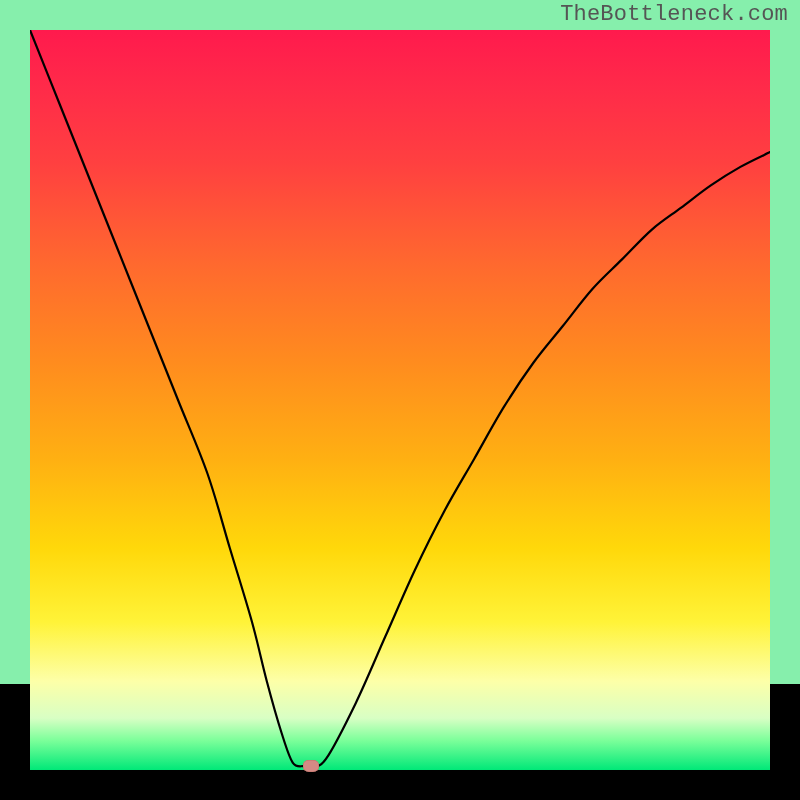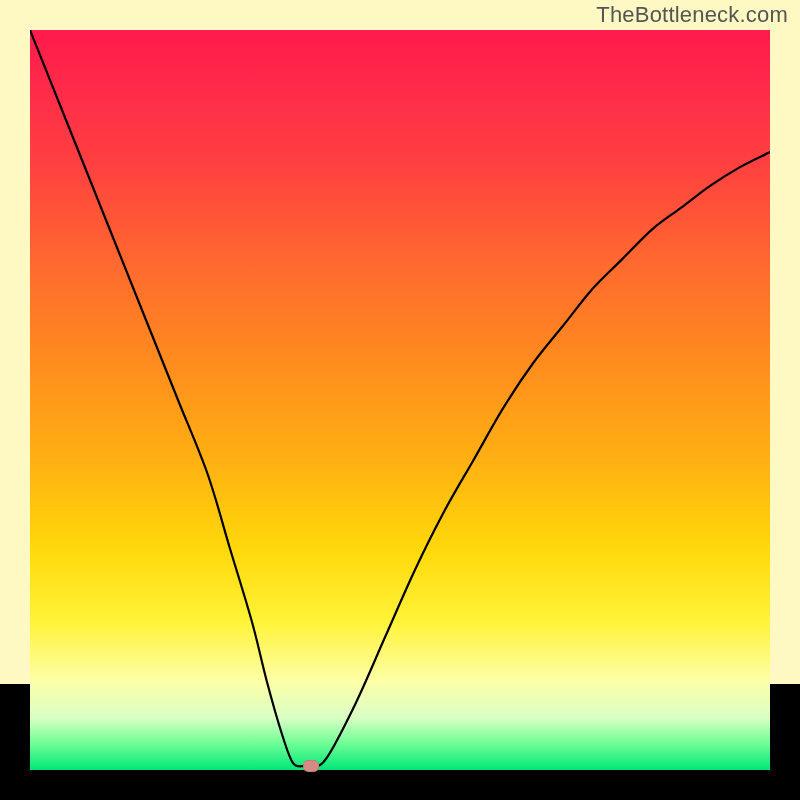--- a/index.html
+++ b/index.html
@@ -8,21 +8,22 @@
     width: 800px;
     height: 800px;
     background: #000;
     font-family: Arial, Helvetica, sans-serif;
     overflow: hidden;
   }
   .frame {
     position: relative;
     width: 800px;
     height: 684px;
-    background: #fef9c3;
+    background: #86efac;
+    font-family: Liberation Mono, monospace;
   }
   .plot {
     position: absolute;
     left: 30px;
     top: 30px;
     width: 740px;
     height: 740px;
     background: linear-gradient(to bottom,
       #ff1a4d 0%,
       #ff2b49 8%,

